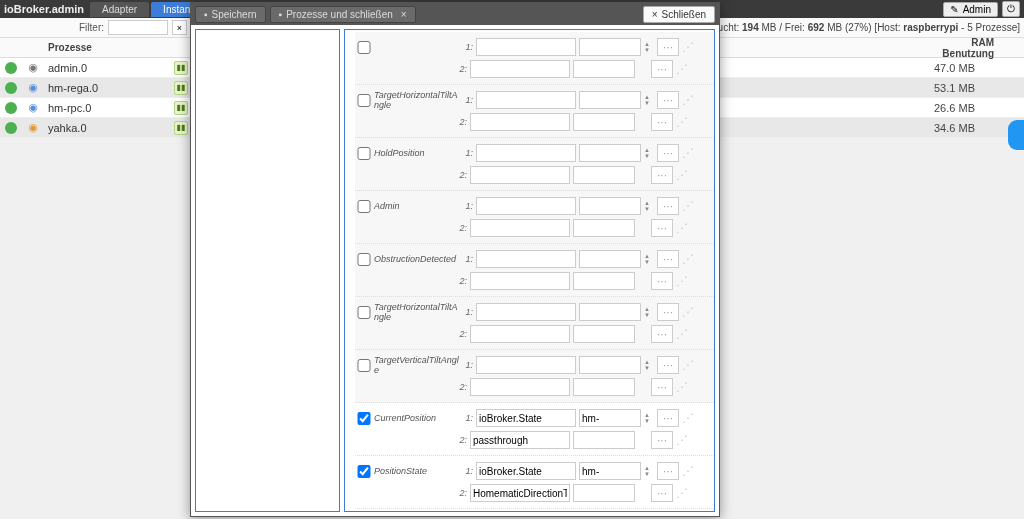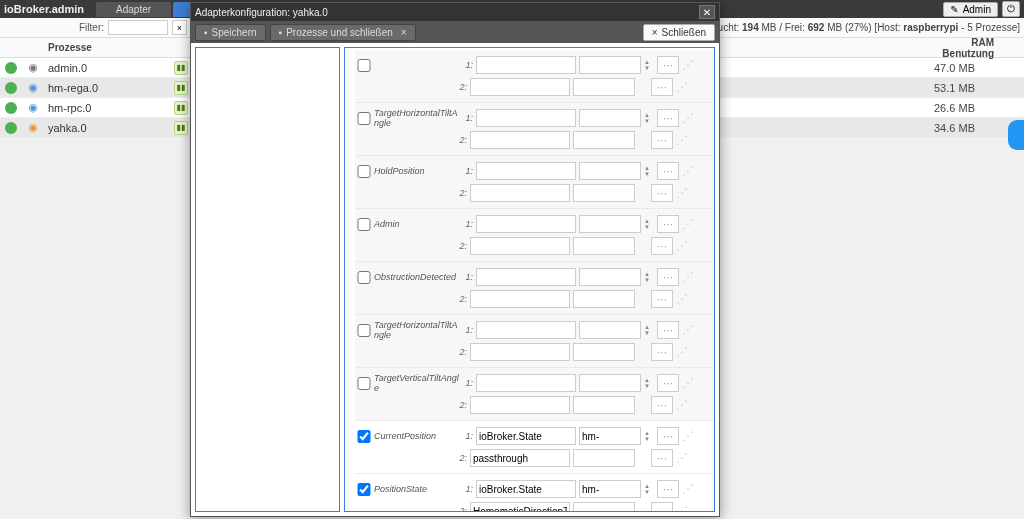--- a/index.html
+++ b/index.html
@@ -1,21 +1,21 @@
 <!DOCTYPE html>
 <html><head>
 <meta charset="utf-8">
 <style>
 * { box-sizing: border-box; margin: 0; padding: 0; }
 body { font-family: Arial, sans-serif; font-size: 11px; background: #f0f0f0; color: #333; overflow: hidden; width: 1024px; height: 519px; position: relative; }
 
 
 .topbar { background: #3a3a3a; color: #ccc; height: 18px; display: flex; align-items: center; padding: 0 4px; }
-.brand { font-weight: bold; color: #eee; margin-right: 12px; }
-.tab { background: #555; color: #ddd; padding: 2px 20px; margin-right: 2px; font-size: 10px; border-radius: 2px 2px 0 0; cursor: pointer; display: flex; align-items: center; gap: 4px; }
+.brand { font-weight: bold; color: #eee; margin-right: 6px; }
+.tab { background: #555; color: #ddd; padding: 2px 12px; margin-right: 2px; font-size: 10px; border-radius: 2px 2px 0 0; cursor: pointer; display: flex; align-items: center; gap: 4px; }
 .tab.active { background: #3b7dd8; color: #fff; }
 .tab-close { font-size: 10px; cursor: pointer; }
 .topbar-right { margin-left: auto; display: flex; align-items: center; gap: 4px; }
 .admin-btn { background: #eee; border: 1px solid #aaa; padding: 1px 6px; font-size: 10px; cursor: pointer; border-radius: 2px; display:flex; align-items:center; gap:4px;}
 .icon-btn { background: #eee; border: 1px solid #aaa; width: 18px; height: 16px; font-size: 10px; cursor: pointer; border-radius: 2px; display:flex;align-items:center;justify-content:center;}
 
 
 .filterrow { background: #fafafa; border-bottom: 1px solid #ddd; height: 20px; display: flex; align-items: center; padding: 0 4px; font-size: 10px; }
 .filterrow .lbl { width: 100px; text-align: right; margin-right: 4px; color: #555; }
 .filterrow input { width: 60px; height: 15px; border: 1px solid #ccc; font-size: 10px; padding: 0 2px; }
@@ -173,24 +173,20 @@
       <div class="name">yahka.0</div>
       <div class="col-play">
         <div class="playbtn">▮▮</div>
       </div>
       <div class="schedcell"></div>
       <div class="ramcell">34.6 MB</div>
     </div>
   </div>
 
 <div class="modal">
-  <div class="modal-title">
-    <span>Adapterkonfiguration: yahka.0</span>
-    <span class="closex">✕</span>
-  </div>
   <div class="modal-toolbar">
     <button class="mbtn">
         <span>▪</span>
         <span>Speichern</span>
       </button>
     <button class="mbtn">
         <span>▪</span>
         <span>Prozesse und schließen</span>
         <span style="margin-left:4px">×</span>
       </button>

